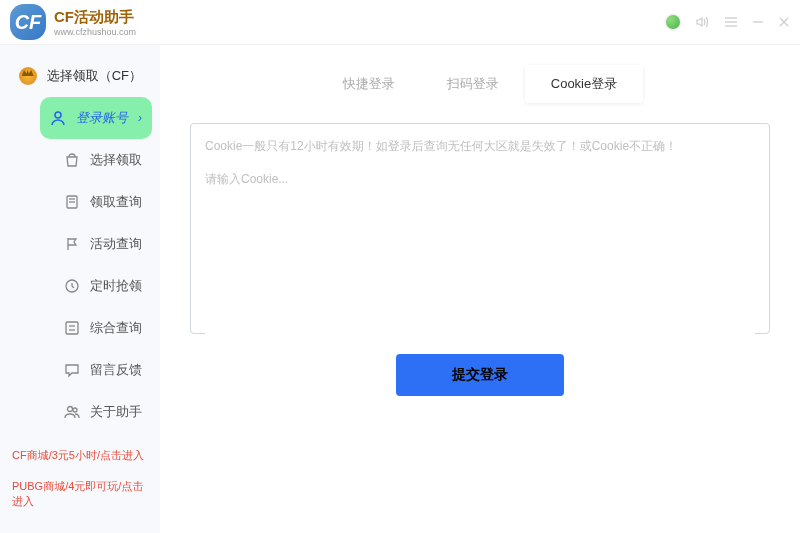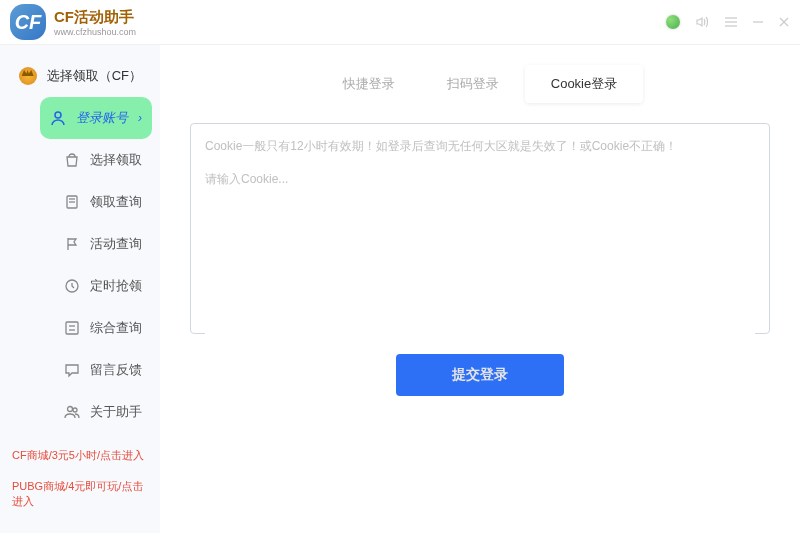--- a/index.html
+++ b/index.html
@@ -34,21 +34,21 @@
     .tabs { display: flex; justify-content: center; gap: 0; margin-bottom: 20px; }
     .tab { padding: 10px 26px; font-size: 13px; color: #aaa; cursor: pointer; border-radius: 4px; }
     .tab.active { background: #fff; color: #333; box-shadow: 0 1px 4px rgba(0,0,0,0.08); }
     
     .cookie-box { border: 1px solid #d0d7e2; border-radius: 4px; padding: 14px; height: 211px; }
     .cookie-hint { font-size: 12px; color: #c0c0c0; margin-bottom: 16px; }
     .cookie-input { width: 100%; height: 240px; border: none; outline: none; resize: none; font-size: 12px; font-family: inherit; color: #333; }
     .cookie-input::placeholder { color: #c0c0c0; }
     
     .submit-row { display: flex; justify-content: center; margin-top: 20px; }
-    .submit-btn { background: #2d6ff5; color: #e5e5e5; border: none; padding: 12px 56px; font-size: 14px; font-weight: bold; border-radius: 4px; cursor: pointer; }
+    .submit-btn { background: #2d6ff5; color: #000000; border: none; padding: 12px 56px; font-size: 14px; font-weight: bold; border-radius: 4px; cursor: pointer; }
   </style>
 </head>
 <body>
 
 <div class="titlebar">
   <div class="logo-box">CF</div>
   <div class="title-text">
     <div class="title-main">CF活动助手</div>
     <div class="title-sub">www.cfzhushou.com</div>
   </div>

